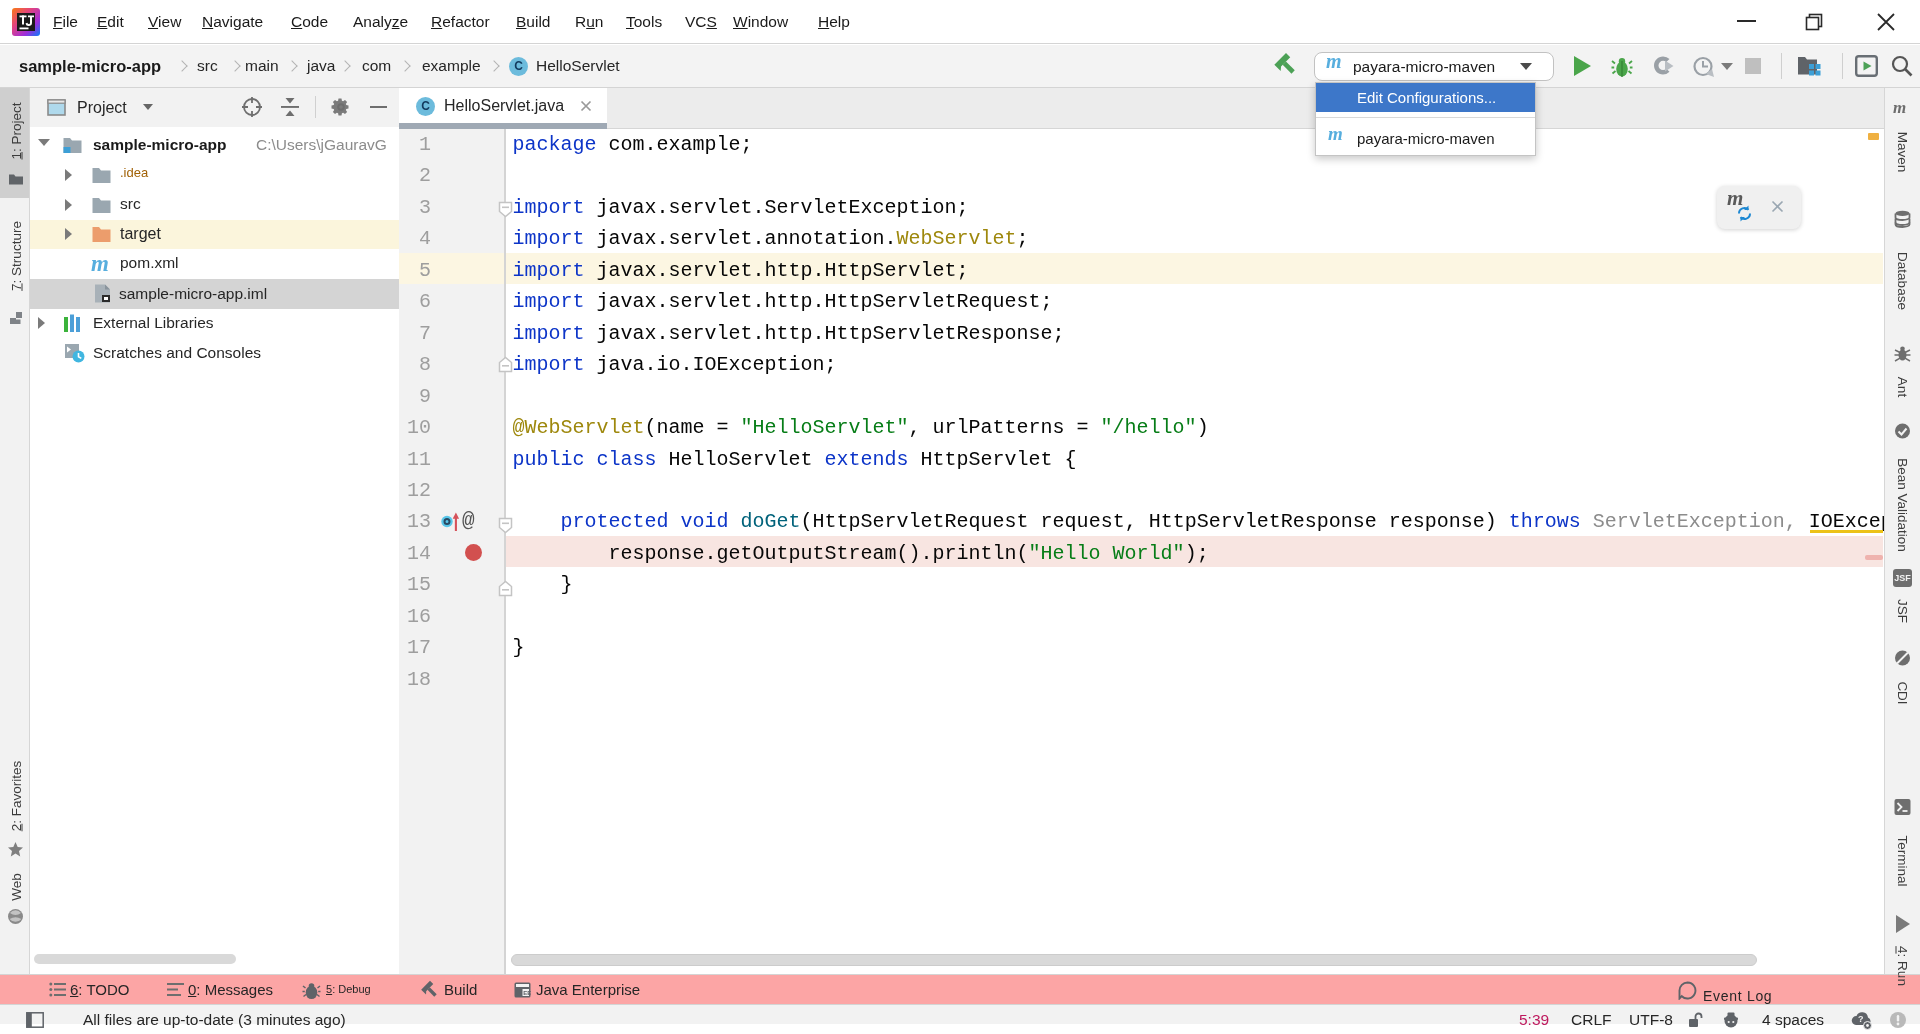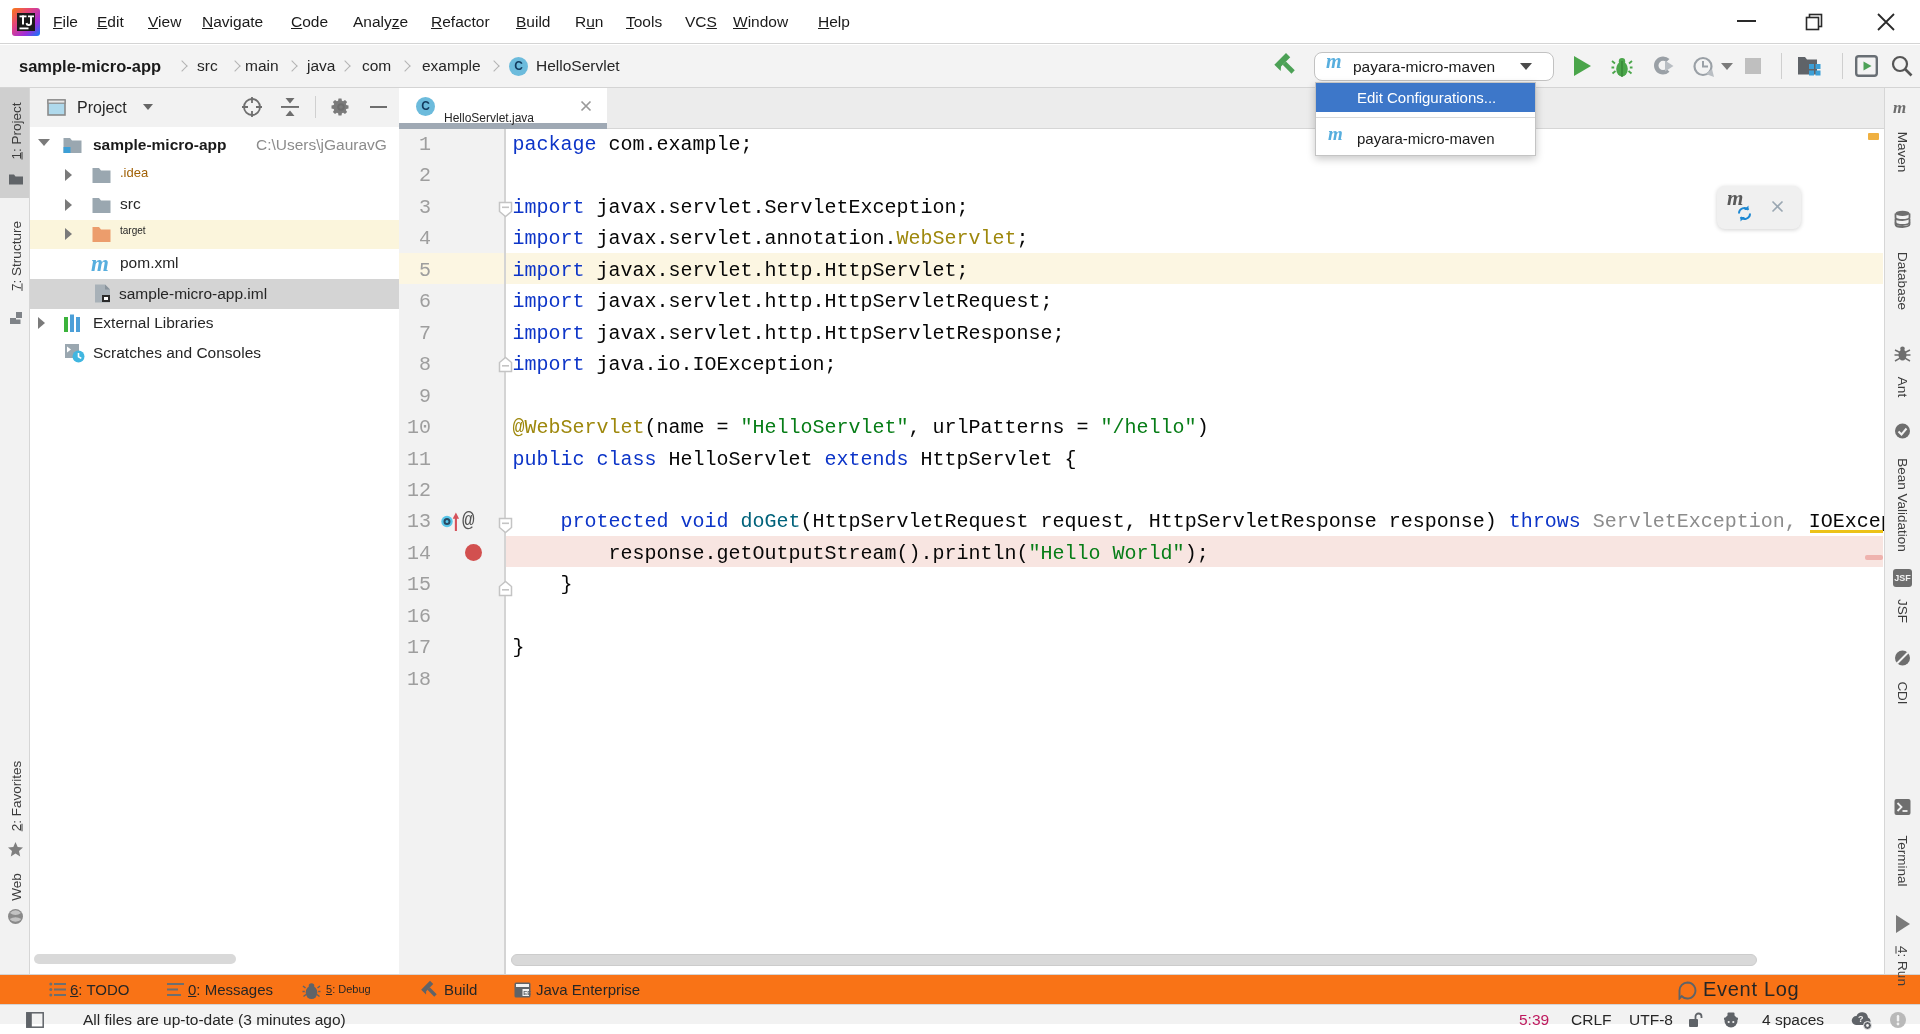--- a/index.html
+++ b/index.html
@@ -192,21 +192,21 @@
   <div class="abs" style="left:35px;top:111px;width:0;height:0;border-top:6px solid transparent;border-bottom:6px solid transparent;border-left:7px solid #7a7a7a"></div>
   <svg class="abs" style="left:62px;top:109px" width="19" height="17" viewBox="0 0 19 17">
       <path d="M0.5 1 h6.5 l2 2.5 h9.5 v12.5 h-18 z" fill="#9aa7b0"></path>
     </svg>
   <span class="abs" style="left:90px;top:107px;font-size:15.5px;color:#262626">src</span>
 
   <div class="abs" style="left:35px;top:140px;width:0;height:0;border-top:6px solid transparent;border-bottom:6px solid transparent;border-left:7px solid #7a7a7a"></div>
   <svg class="abs" style="left:62px;top:138px" width="19" height="17" viewBox="0 0 19 17">
       <path d="M0.5 1 h6.5 l2 2.5 h9.5 v12.5 h-18 z" fill="#ec9d6c"></path>
     </svg>
-  <span class="abs" style="left:90px;top:136.5px;font-size:10px;color:#262626">target</span>
+  <span class="abs" style="left:90px;top:136.5px;font-size:16px;color:#262626">target</span>
 
   <span class="abs" style="left:61px;top:163px;font-size:23px;font-weight:bold;font-style:italic;font-family:'Liberation Serif',serif;color:#57aede">m</span>
   <span class="abs" style="left:90px;top:166px;font-size:15.5px;color:#262626">pom.xml</span>
 
   <svg class="abs" style="left:64px;top:196px" width="17" height="19" viewBox="0 0 17 19">
       <path d="M1 0.5 h10 l5 5 v13 h-15 z" fill="#a8b1b8"></path>
       <path d="M11 0.5 l5 5 h-5 z" fill="#8a949c"></path>
       <rect x="8" y="11" width="8" height="7" fill="#2b2b2b"></rect>
       <rect x="10" y="13" width="4" height="3" fill="#fff"></rect>
     </svg>
@@ -230,21 +230,21 @@
 
   <div class="abs" style="left:4px;top:866px;width:202px;height:10px;background:#d9d9d9;border-radius:5px"></div>
 </div>
 
 <div class="abs" id="editor" style="left:399px;top:88px;width:1485px;height:886px;background:#fff">
 
   <div class="abs" style="left:0;top:0;width:1485px;height:41px;background:#ececec;border-bottom:1px solid #d6d6d6"></div>
   <div class="abs" style="left:0;top:0;width:208px;height:35px;background:#fff"></div>
   <div class="abs" style="left:0;top:35px;width:208px;height:6px;background:#9fa9b4"></div>
   <div class="abs" style="left:17px;top:9px;width:19px;height:19px;border-radius:50%;background:#6cbbdc;color:#123a5e;font-size:12px;font-weight:bold;text-align:center;line-height:19px">C</div>
-  <span class="abs" style="left:45px;top:12px;line-height:36px;font-size:12px;color:#262626">HelloServlet.java</span>
+  <span class="abs" style="left:45px;top:0;line-height:36px;font-size:16px;color:#262626">HelloServlet.java</span>
   <svg class="abs" style="left:179px;top:10px" width="16" height="16" viewBox="0 0 16 16">
       <path d="M3.5 3.5 L12.5 12.5 M12.5 3.5 L3.5 12.5" stroke="#9a9a9a" stroke-width="1.7"></path>
     </svg>
 
   <div class="abs" style="left:0;top:41px;width:105px;height:845px;background:#f2f2f2"></div>
 
   <div class="abs" style="left:0;top:164.8px;width:1484px;height:31.45px;background:#fcf6e2"></div>
 
   <div class="abs" style="left:106px;top:447.9px;width:1378px;height:31.45px;background:#f8e5e1"></div>
 
@@ -365,21 +365,21 @@
 <div class="vlabel-r" style="left:1902px;top:693px">CDI</div>
 <svg class="abs" style="left:1894px;top:798px" width="17" height="18" viewBox="0 0 17 18">
   <rect x="0.5" y="1" width="16" height="16" rx="2" fill="#6e6e6e"></rect>
   <path d="M3.5 5 l4 4 -4 4" stroke="#f2f2f2" stroke-width="1.8" fill="none"></path>
   <path d="M8.5 13 h5" stroke="#f2f2f2" stroke-width="1.8"></path>
 </svg>
 <div class="vlabel-r" style="left:1902px;top:861px">Terminal</div>
 <div class="abs" style="left:1896px;top:915px;width:0;height:0;border-top:9px solid transparent;border-bottom:9px solid transparent;border-left:14px solid #7a7a7a"></div>
 <div class="vlabel-r" style="left:1902px;top:966px;z-index:6"><u>4</u>: Run</div>
 
-<div class="abs" id="bottombar" style="left:0;top:974px;width:1920px;height:30px;background:#f97316;border-top:1px solid #d4d4d4">
+<div class="abs" id="bottombar" style="left:0;top:974px;width:1920px;height:30px;background:#fca5a5;border-top:1px solid #d4d4d4">
   <svg class="abs" style="left:49px;top:7px" width="17" height="15" viewBox="0 0 17 15">
     <circle cx="1.8" cy="2" r="1.5" fill="#6e6e6e"></circle>
       <rect x="5" y="1" width="12" height="2" fill="#6e6e6e"></rect>
     <circle cx="1.8" cy="7.5" r="1.5" fill="#6e6e6e"></circle>
       <rect x="5" y="6.5" width="12" height="2" fill="#6e6e6e"></rect>
     <circle cx="1.8" cy="13" r="1.5" fill="#6e6e6e"></circle>
       <rect x="5" y="12" width="12" height="2" fill="#6e6e6e"></rect>
   </svg>
   <span class="abs" style="left:70px;top:0;line-height:29px;font-size:15px;color:#262626"><u>6</u>: TODO</span>
   <svg class="abs" style="left:167px;top:7px" width="17" height="15" viewBox="0 0 17 15">
@@ -404,21 +404,21 @@
   <svg class="abs" style="left:514px;top:7px" width="17" height="16" viewBox="0 0 17 16">
     <rect x="0.5" y="0.5" width="16" height="15" rx="1.5" fill="#5f6368"></rect>
     <rect x="2" y="2" width="13" height="3" fill="#f2f2f2"></rect>
     <rect x="8.5" y="7" width="6.5" height="7" fill="#f2f2f2"></rect>
     <text x="9.2" y="12.6" font-size="6" font-weight="bold" fill="#5f6368" font-family="Liberation Sans">EE</text>
   </svg>
   <span class="abs" style="left:536px;top:0;line-height:29px;font-size:15px;color:#262626">Java Enterprise</span>
   <svg class="abs" style="left:1678px;top:6px" width="19" height="19" viewBox="0 0 19 19">
     <path d="M9.5 1.5 a8 8 0 1 1-5.7 13.7 L1.5 17.5 v-8 a8 8 0 0 1 8-8z" fill="none" stroke="#5f6368" stroke-width="1.9"></path>
   </svg>
-  <span class="abs" style="left:1703px;top:0;line-height:29px;font-size:20px;letter-spacing:0.7px;color:#262626">Event Log</span>
+  <span class="abs" style="left:1703px;top:7px;line-height:29px;font-size:14px;letter-spacing:0.7px;color:#262626">Event Log</span>
 </div>
 
 <div class="abs" id="statusbar" style="left:0;top:1004px;width:1920px;height:20px;background:#f2f2f2;border-top:1px solid #d4d4d4">
   <svg class="abs" style="left:26px;top:7px" width="18" height="16" viewBox="0 0 18 16">
     <rect x="0.8" y="0.8" width="16.4" height="14.4" fill="none" stroke="#5f6368" stroke-width="1.5"></rect>
     <rect x="0.8" y="0.8" width="5" height="14.4" fill="#5f6368"></rect>
   </svg>
   <span class="abs" style="left:83px;top:0;line-height:29px;font-size:15.5px;color:#262626">All files are up-to-date (3 minutes ago)</span>
   <span class="abs" style="left:1519px;top:0;line-height:29px;font-size:15.5px;color:#be185d">5:39</span>
   <span class="abs" style="left:1571px;top:0;line-height:29px;font-size:15.5px;color:#262626">CRLF</span>

